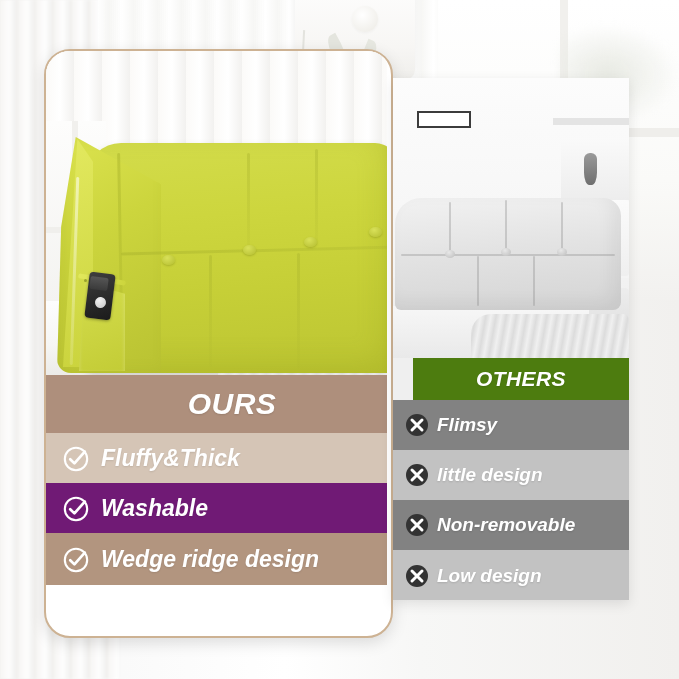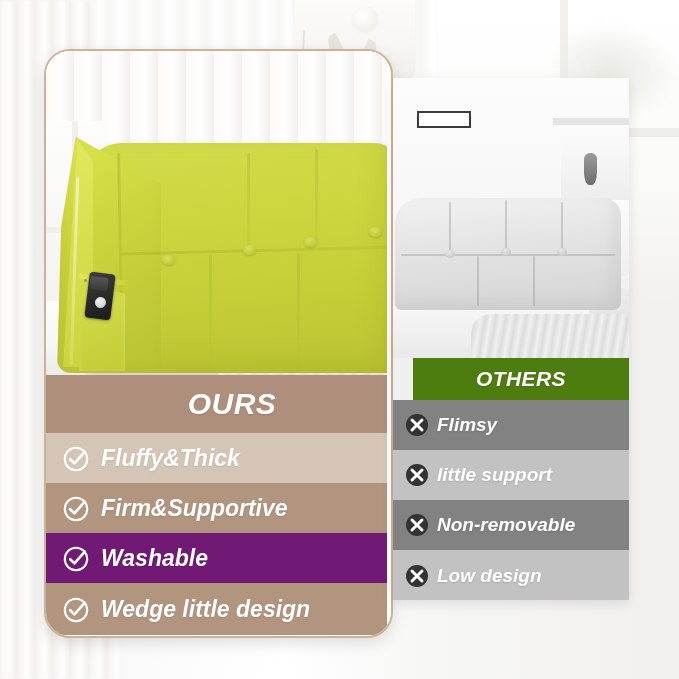--- a/index.html
+++ b/index.html
@@ -255,48 +255,39 @@
       <div class="ours-row" style="background: rgb(213, 197, 182); text-align: right;">
         <span class="chk">
           <svg width="27" height="27" viewBox="0 0 27 27">
             <circle cx="13" cy="14" r="11.2" fill="none" stroke="#ffffff" stroke-width="2.1"></circle>
             <path d="M7.2 14.2 L11.4 18.4 L21.8 6.6" fill="none" stroke="#ffffff" stroke-width="2.7" stroke-linecap="round" stroke-linejoin="round"></path>
           </svg>
         </span>
         <span class="ours-row-txt">Fluffy&amp;Thick</span>
       </div>
 
+
+      <div class="ours-row" style="background: #701a75;">
+        <span class="chk">
+          <svg width="27" height="27" viewBox="0 0 27 27">
+            <circle cx="13" cy="14" r="11.2" fill="none" stroke="#ffffff" stroke-width="2.1"></circle>
+            <path d="M7.2 14.2 L11.4 18.4 L21.8 6.6" fill="none" stroke="#ffffff" stroke-width="2.7" stroke-linecap="round" stroke-linejoin="round"></path>
+          </svg>
+        </span>
+        <span class="ours-row-txt">Washable</span>
+      </div>
+
       <div class="ours-row" style="background: rgb(178, 149, 127);">
         <span class="chk">
           <svg width="27" height="27" viewBox="0 0 27 27">
             <circle cx="13" cy="14" r="11.2" fill="none" stroke="#ffffff" stroke-width="2.1"></circle>
             <path d="M7.2 14.2 L11.4 18.4 L21.8 6.6" fill="none" stroke="#ffffff" stroke-width="2.7" stroke-linecap="round" stroke-linejoin="round"></path>
           </svg>
         </span>
-        <span class="ours-row-txt">Firm&amp;Supportive</span>
-      </div>
-
-      <div class="ours-row" style="background: #701a75;">
-        <span class="chk">
-          <svg width="27" height="27" viewBox="0 0 27 27">
-            <circle cx="13" cy="14" r="11.2" fill="none" stroke="#ffffff" stroke-width="2.1"></circle>
-            <path d="M7.2 14.2 L11.4 18.4 L21.8 6.6" fill="none" stroke="#ffffff" stroke-width="2.7" stroke-linecap="round" stroke-linejoin="round"></path>
-          </svg>
-        </span>
-        <span class="ours-row-txt">Washable</span>
-      </div>
-
-      <div class="ours-row" style="background: rgb(178, 149, 127);">
-        <span class="chk">
-          <svg width="27" height="27" viewBox="0 0 27 27">
-            <circle cx="13" cy="14" r="11.2" fill="none" stroke="#ffffff" stroke-width="2.1"></circle>
-            <path d="M7.2 14.2 L11.4 18.4 L21.8 6.6" fill="none" stroke="#ffffff" stroke-width="2.7" stroke-linecap="round" stroke-linejoin="round"></path>
-          </svg>
-        </span>
-        <span class="ours-row-txt">Wedge little design</span>
+        <span class="ours-row-txt">Wedge ridge design</span>
       </div>
     </div>
   </div>
 
   <div class="others-card">
 
     <div class="others-photo">
       <div class="o-wall"></div>
       <div class="o-frame"></div>
       <div class="o-shelf"></div>
@@ -333,21 +324,21 @@
         <span class="others-row-txt">Flimsy</span>
       </div>
 
       <div class="others-row" style="background: rgb(194, 194, 194);">
         <span class="xic">
           <svg width="24" height="24" viewBox="0 0 24 24">
             <circle cx="12" cy="12" r="11" fill="#333333"></circle>
             <path d="M7 7 L17 17 M17 7 L7 17" stroke="#ffffff" stroke-width="3" stroke-linecap="round"></path>
           </svg>
         </span>
-        <span class="others-row-txt">little support</span>
+        <span class="others-row-txt">little design</span>
       </div>
 
       <div class="others-row" style="background: rgb(130, 130, 130);">
         <span class="xic">
           <svg width="24" height="24" viewBox="0 0 24 24">
             <circle cx="12" cy="12" r="11" fill="#333333"></circle>
             <path d="M7 7 L17 17 M17 7 L7 17" stroke="#ffffff" stroke-width="3" stroke-linecap="round"></path>
           </svg>
         </span>
         <span class="others-row-txt">Non-removable</span>

